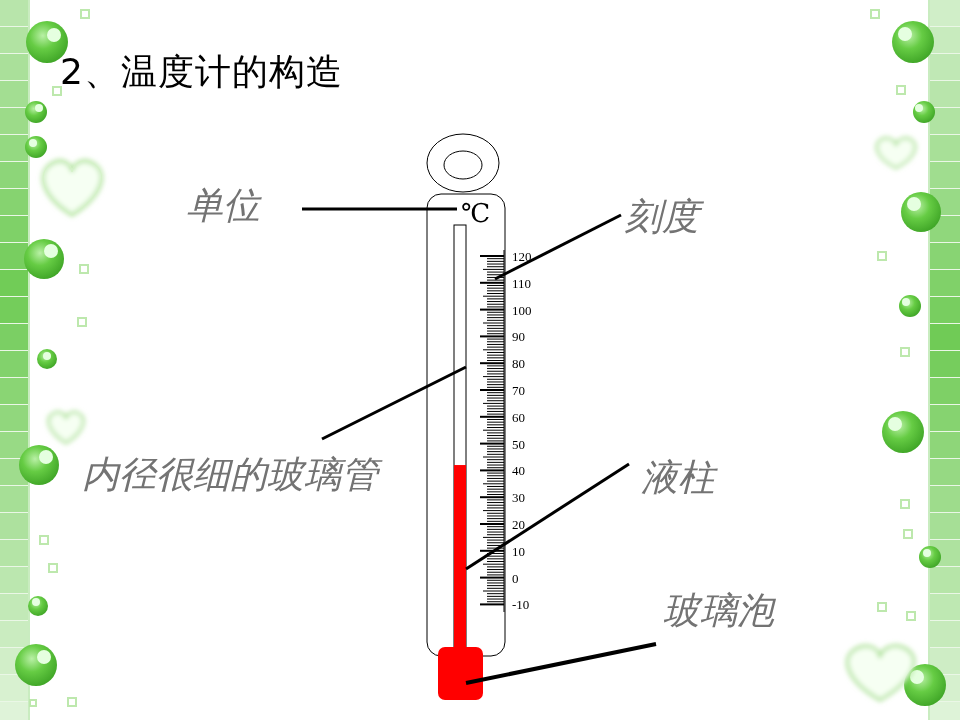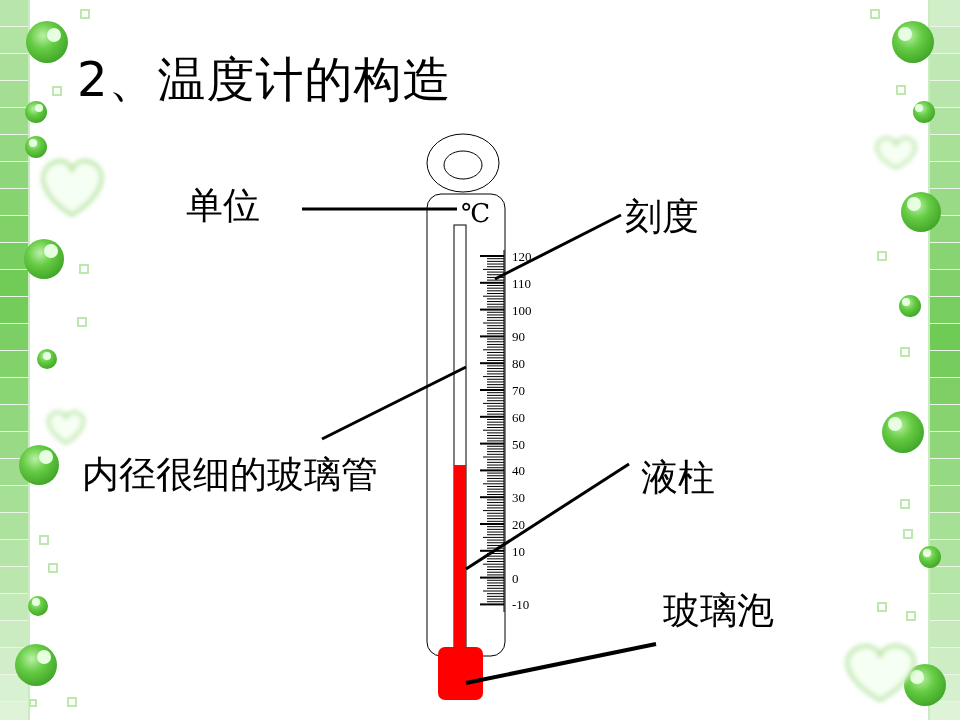--- a/index.html
+++ b/index.html
@@ -7,25 +7,25 @@
     width: 960px; height: 720px; position: relative; overflow: hidden;
     background: #ffffff;
     font-family: "DejaVu Sans", "Liberation Sans", sans-serif;
   }
   .side-strip { position: absolute; top: 0; height: 720px; width: 28px; }
   .side-strip.left { left: 0; border-right: 2px solid #c9ecc0; }
   .side-strip.right { right: 0; width: 30px; border-left: 2px solid #c9ecc0; }
   .side-strip .band { height: 26px; border-bottom: 1px solid #eaf7e6; }
   .deco { position: absolute; pointer-events: none; }
   .title {
-    position: absolute; left: 77px; top: 48px;
-    font-size: 48px; color: #000; letter-spacing: 1px; white-space: nowrap;
+    position: absolute; left: 60px; top: 48px;
+    font-size: 36px; color: #000; letter-spacing: 1px; white-space: nowrap;
   }
   .label {
-    position: absolute; font-size: 37px; color: #000000; white-space: nowrap; line-height: 1;
+    position: absolute; font-size: 37px; color: #737373; white-space: nowrap; line-height: 1; font-style: italic;
   }
   .diagram { position: absolute; left: 0; top: 0; }
   .scale-num { font-family: "Liberation Serif", "DejaVu Serif", serif; font-size: 13px; fill: #000; }
   .unit-sym { font-family: "Liberation Serif", "DejaVu Serif", serif; font-size: 26px; fill: #000; }
 </style>
 </head>
 <body>
 
 <div class="side-strip left" id="leftStrip">
     <div class="band" style="background: rgb(184, 229, 171);"></div>

